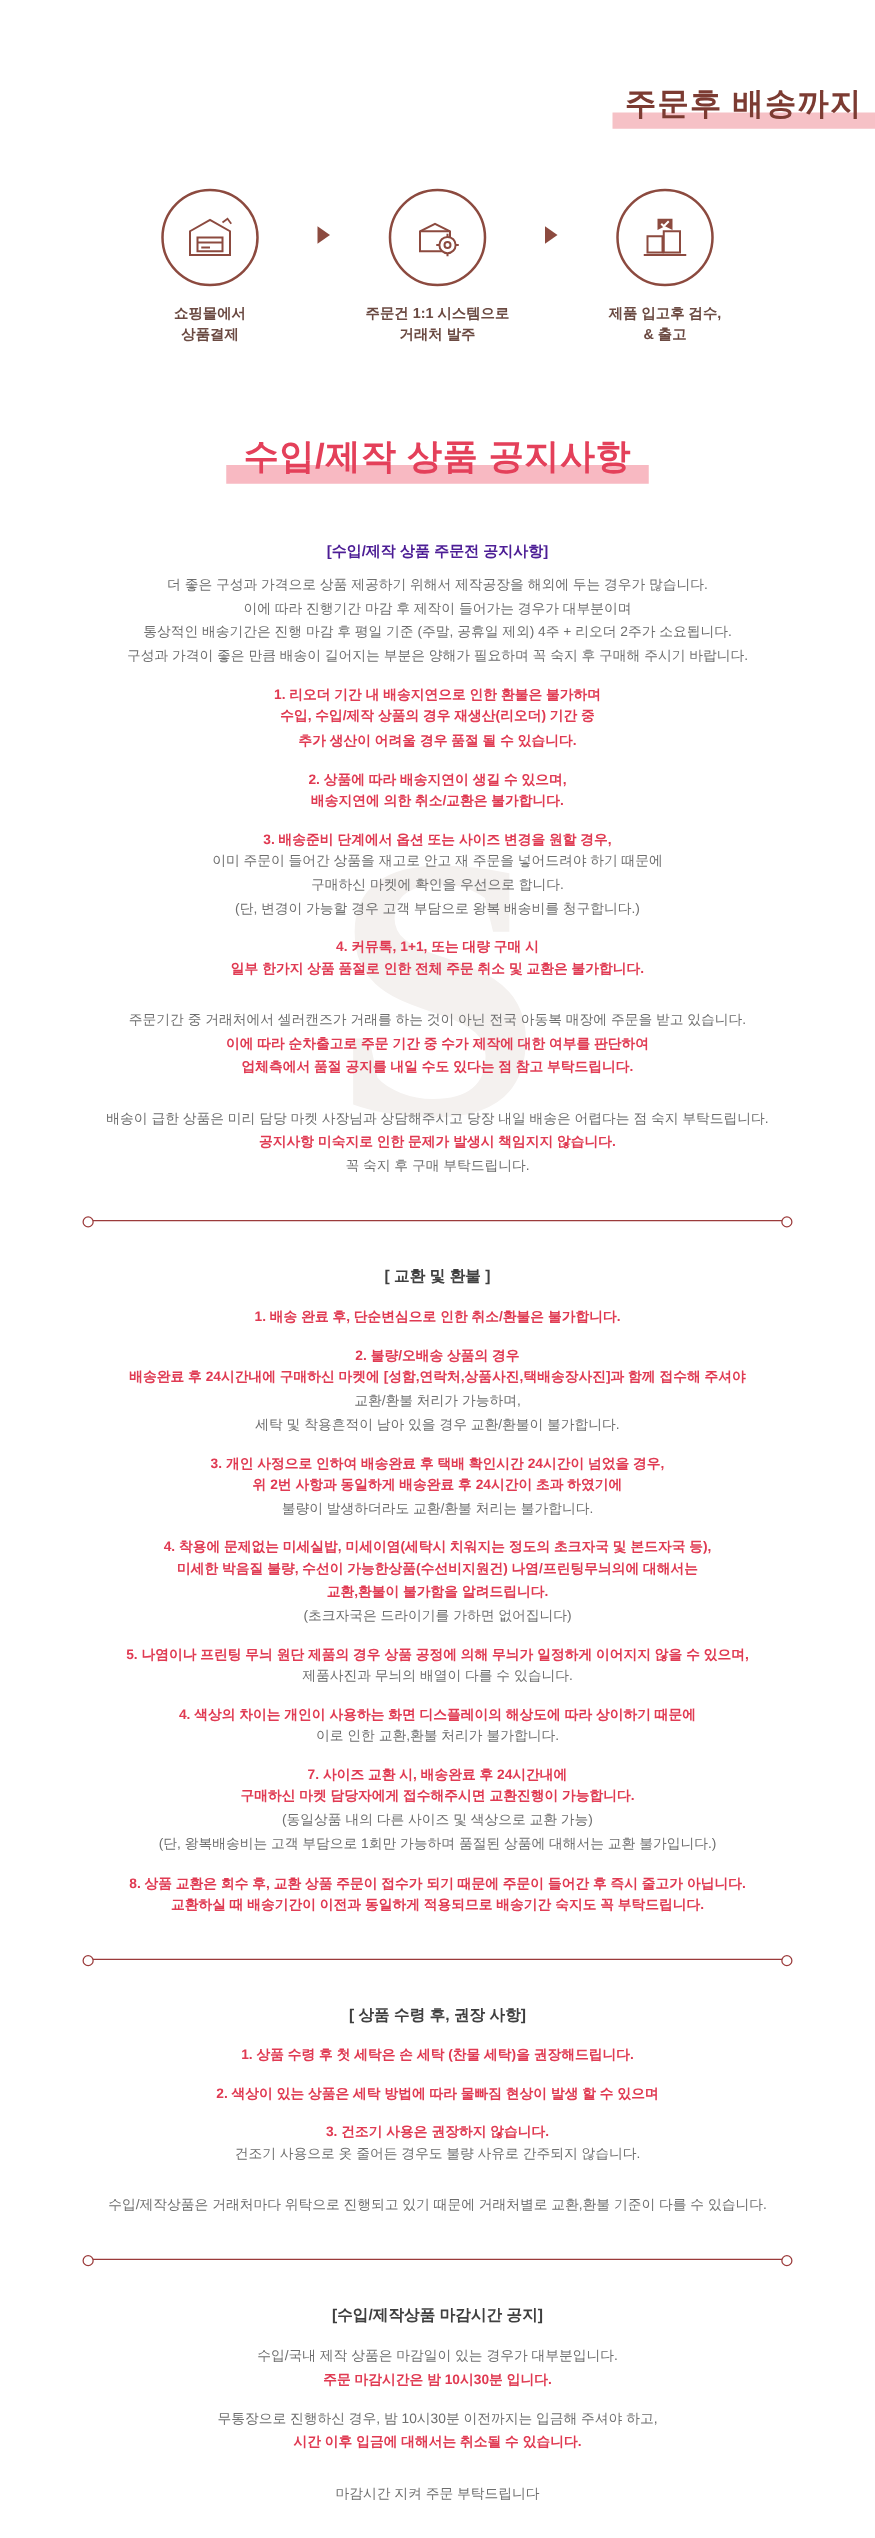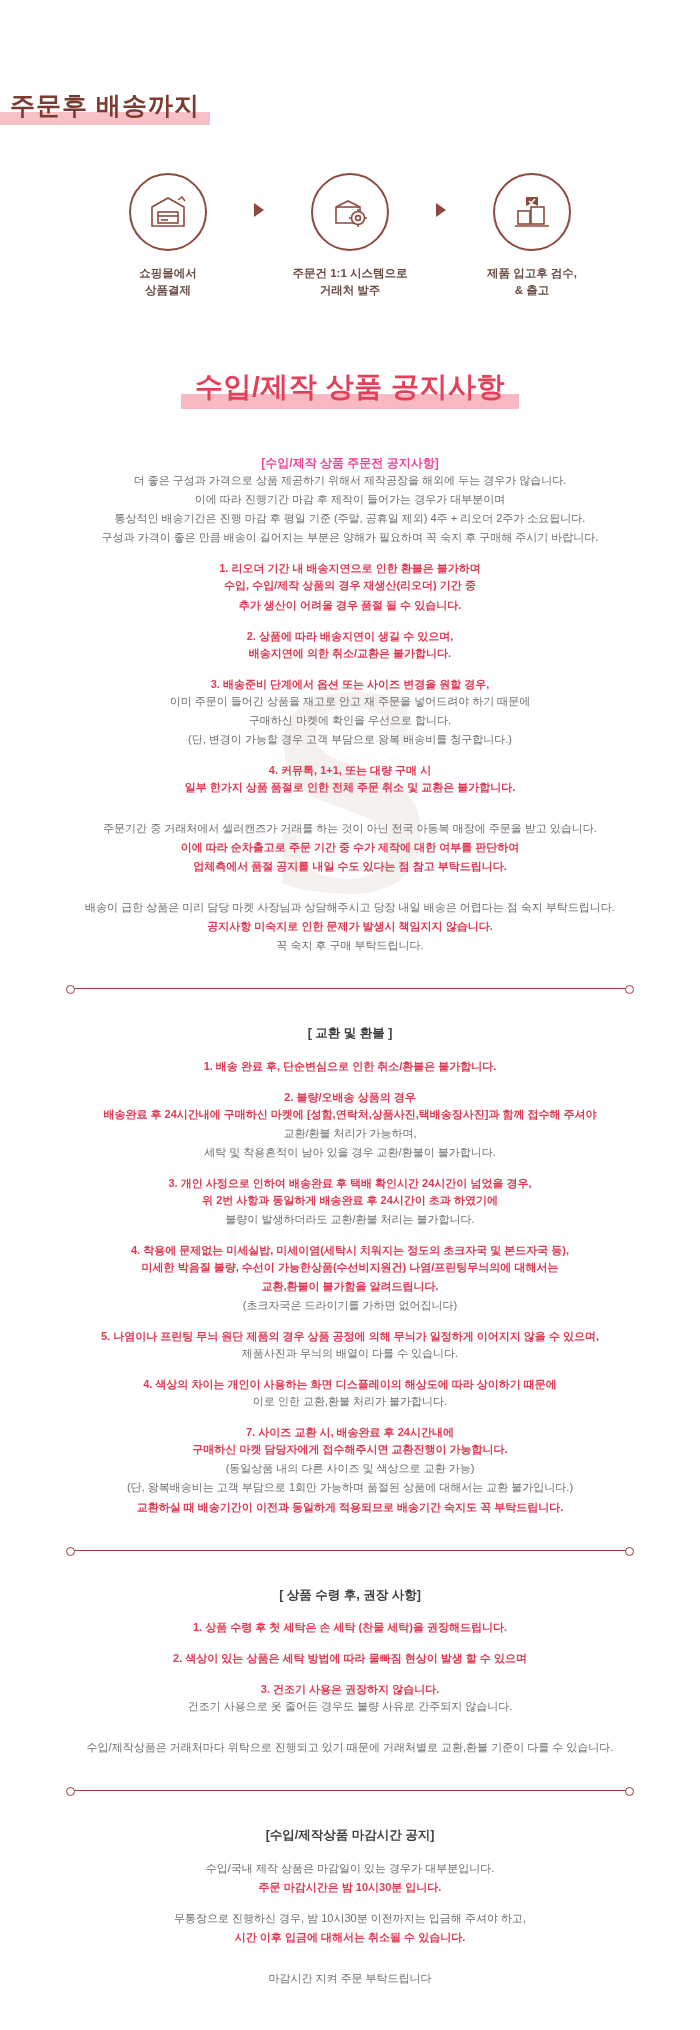--- a/index.html
+++ b/index.html
@@ -33,23 +33,22 @@
     color: #f4f1ef;
     font-weight: bold;
     z-index: 0;
     user-select: none;
     line-height: 1;
   }
   .content { position: relative; z-index: 2; }
 
   
   .top-title-wrap {
-    text-align: left;
-    padding-top: 42px;
-    margin-top: 44px;
+    text-align: right;
+    padding-top: 64px;
   }
   .top-title {
     display: inline-block;
     position: relative;
     font-size: 25px;
     font-weight: bold;
     color: #7c3b32;
     letter-spacing: 1px;
     padding: 0 10px 2px 10px;
   }
@@ -132,22 +131,23 @@
   }
 
   
   .block {
     text-align: center;
     margin: 0 auto;
     width: 600px;
   }
   .h-bold {
     font-weight: bold;
-    color: #ec4899;
+    color: #4c1d95;
     font-size: 12px;
+    margin-bottom: 10px;
   }
   .p {
     margin: 0 0 2px 0;
     color: #6d6d6d;
     font-size: 11px;
   }
   .p.red { color: #e03a52; font-weight: bold; text-align: center; }
   .gap-s { height: 12px; }
   .gap-m { height: 22px; }
   .num {
@@ -336,20 +336,21 @@
       <div class="p">제품사진과 무늬의 배열이 다를 수 있습니다.</div>
 
       <div class="num">4. 색상의 차이는 개인이 사용하는 화면 디스플레이의 해상도에 따라 상이하기 때문에</div>
       <div class="p">이로 인한 교환,환불 처리가 불가합니다.</div>
 
       <div class="num">7. 사이즈 교환 시, 배송완료 후 24시간내에</div>
       <div class="p red">구매하신 마켓 담당자에게 접수해주시면 교환진행이 가능합니다.</div>
       <div class="p">(동일상품 내의 다른 사이즈 및 색상으로 교환 가능)</div>
       <div class="p">(단, 왕복배송비는 고객 부담으로 1회만 가능하며 품절된 상품에 대해서는 교환 불가입니다.)</div>
 
+      <div class="num">8. 상품 교환은 회수 후, 교환 상품 주문이 접수가 되기 때문에 주문이 들어간 후 즉시 줄고가 아닙니다.</div>
       <div class="p red">교환하실 때 배송기간이 이전과 동일하게 적용되므로 배송기간 숙지도 꼭 부탁드립니다.</div>
     </div>
 
     <div class="divider">
       <div class="line"></div>
         <div class="dot l"></div>
         <div class="dot r"></div>
     </div>
 
     <div class="block">

